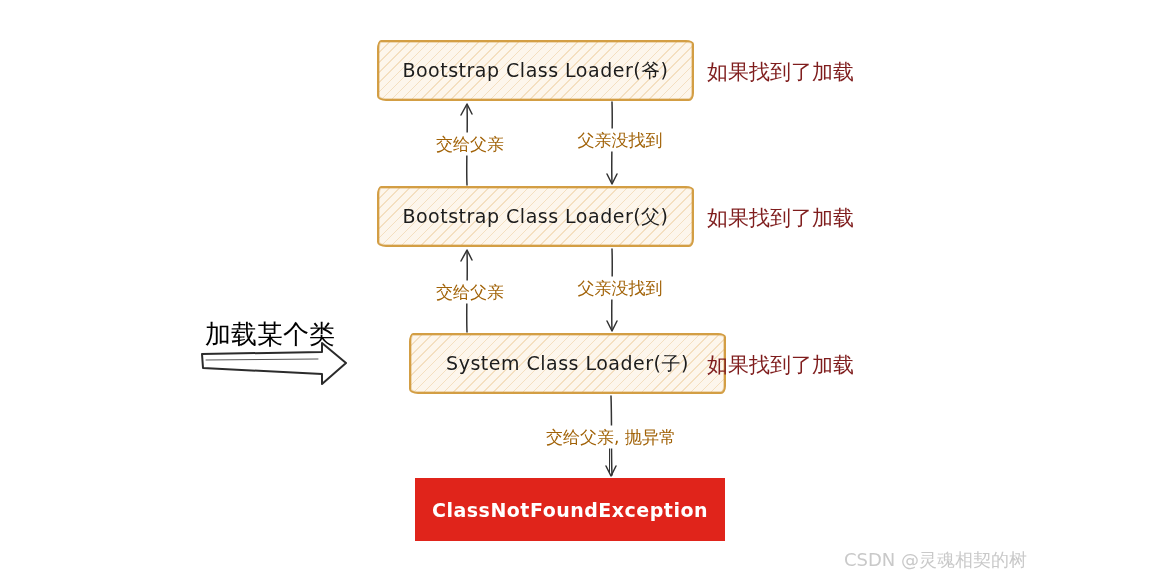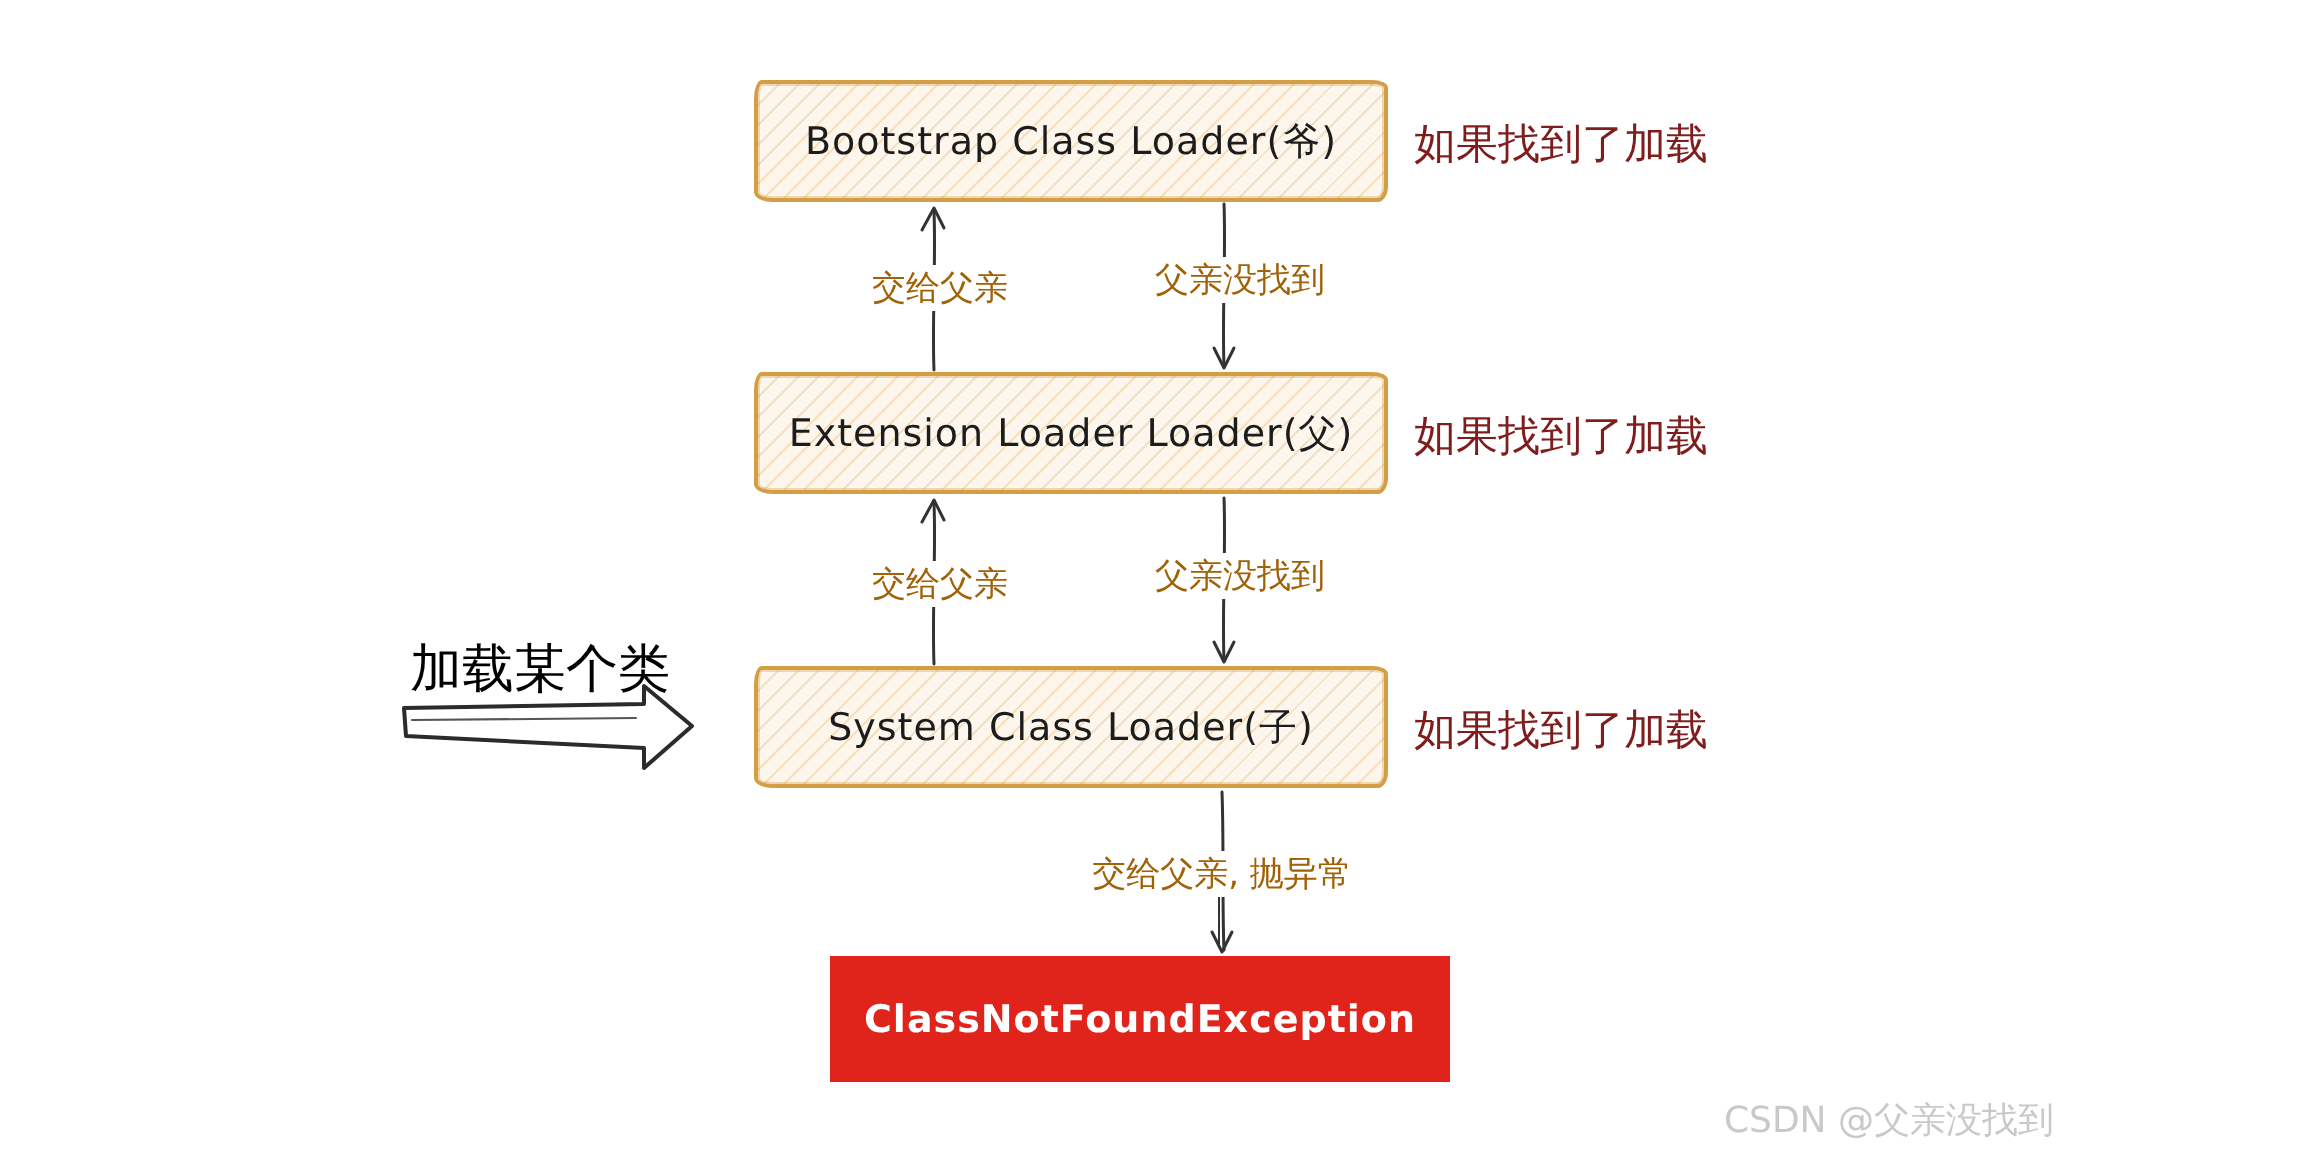--- a/index.html
+++ b/index.html
@@ -129,37 +129,37 @@
     <g stroke="#2b2b2b" stroke-width="2" fill="#ffffff">
       <path d="M202,354 L322,352 L322,343 L346,363 L322,384 L322,374 L203,368 Z"></path>
       <path d="M206,360 L318,359" stroke-width="1" stroke="#555555"></path>
     </g>
   </svg>
 
   <div class="loader-box" style="top:40px;">
     <span class="box-label">Bootstrap Class Loader(爷)</span>
   </div>
   <div class="loader-box" style="top:186px;">
-    <span class="box-label">Extension Loader Loader(父)</span>
+    <span class="box-label">Bootstrap Class Loader(父)</span>
   </div>
-  <div class="loader-box" style="top:333px;">
+  <div class="loader-box" style="top:333px;margin-left:32px;">
     <span class="box-label">System Class Loader(子)</span>
   </div>
 
   <span class="side-note" style="top:58px;">如果找到了加载</span>
   <span class="side-note" style="top:204px;">如果找到了加载</span>
   <span class="side-note" style="top:351px;">如果找到了加载</span>
 
   <span class="edge-label" style="left:470px; top:144px;">交给父亲</span>
   <span class="edge-label" style="left:620px; top:140px;">父亲没找到</span>
   <span class="edge-label" style="left:470px; top:292px;">交给父亲</span>
   <span class="edge-label" style="left:620px; top:288px;">父亲没找到</span>
   <span class="edge-label" style="left:611px; top:437px;">交给父亲, 抛异常</span>
 
   <span class="start-label">加载某个类</span>
 
   <div class="exception-box">
     <span class="box-label">ClassNotFoundException</span>
   </div>
 
-  <span class="watermark">CSDN @父亲没找到</span>
+  <span class="watermark">CSDN @灵魂相契的树</span>
 
 </div>
 
 </body></html>

